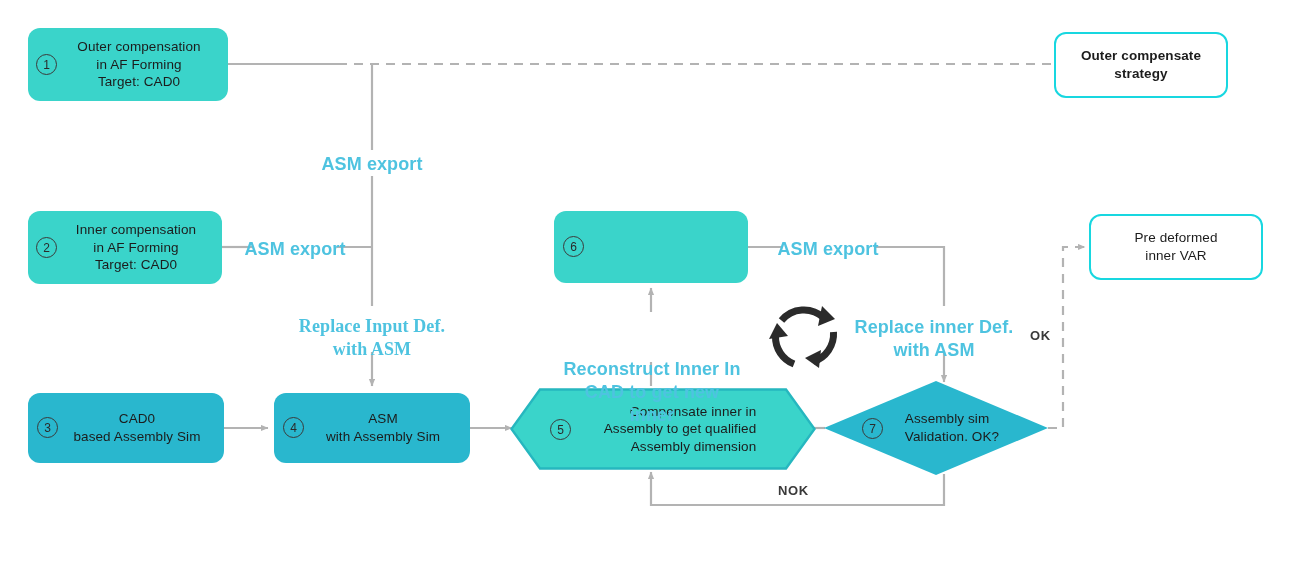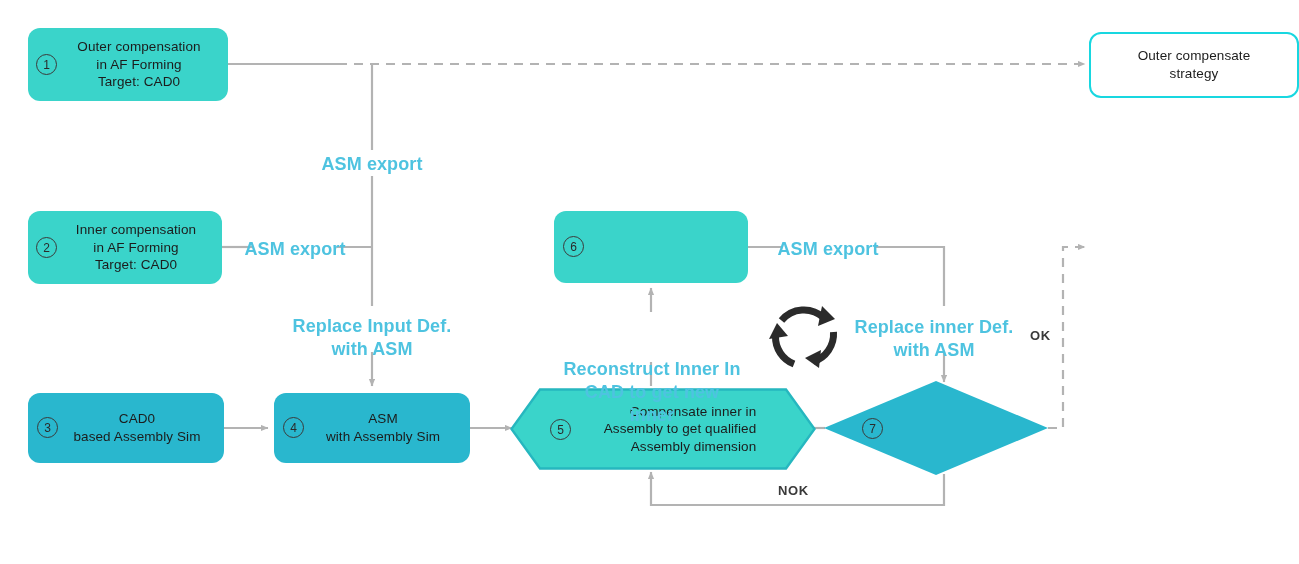--- a/index.html
+++ b/index.html
@@ -209,36 +209,42 @@
   <div class="node box fill-light" style="left:554px; top:211px; width:194px; height:72px;">
     <div class="badge" style="left:9px; top:25px;">6</div>
   </div>
 
   <div class="dia-wrap" style="left:824px; top:381px; width:224px; height:94px;">
     <svg width="224" height="94" viewBox="0 0 224 94" xmlns="http://www.w3.org/2000/svg">
       <polygon points="112,0 224,47 112,94 0,47" fill="#29b7ce"></polygon>
     </svg>
     <div class="hex-label">
       <div class="badge" style="left:38px; top:37px;">7</div>
+      <div class="node-text" style="padding-left:32px;">Assembly sim
+Validation. OK?</div>
     </div>
   </div>
 
-  <div class="node outline-box" style="left:1089px; top:32px; width:210px; height:66px;">
+  <div class="node outline-box" style="left:1054px; top:32px; width:174px; height:66px;font-weight:bold;">
     <div class="node-text">Outer compensate
 strategy</div>
   </div>
 
+  <div class="node outline-box" style="left:1089px; top:214px; width:174px; height:66px;">
+    <div class="node-text">Pre deformed
+inner VAR</div>
+  </div>
 
   <div class="edge-label" style="left:302px; top:153px; width:140px;">ASM export</div>
 
   <div class="edge-label" style="left:225px; top:238px; width:140px;">ASM export</div>
 
   <div class="edge-label" style="left:758px; top:238px; width:140px;">ASM export</div>
 
-  <div class="edge-label" style="left:292px; top:315px; width:160px;">Replace Input Def.
+  <div class="edge-label" style="left:292px; top:315px; width:160px;font-family:Liberation Serif, serif;">Replace Input Def.
 with ASM</div>
 
   <div class="edge-label" style="left:562px; top:315px; width:180px;margin-top:43px;">Reconstruct Inner In
 CAD to get new inner</div>
 
   <div class="edge-label" style="left:854px; top:316px; width:160px;">Replace inner Def.
 with ASM</div>
 
   <div class="branch-label" style="left:1030px; top:328px;">OK</div>
 

